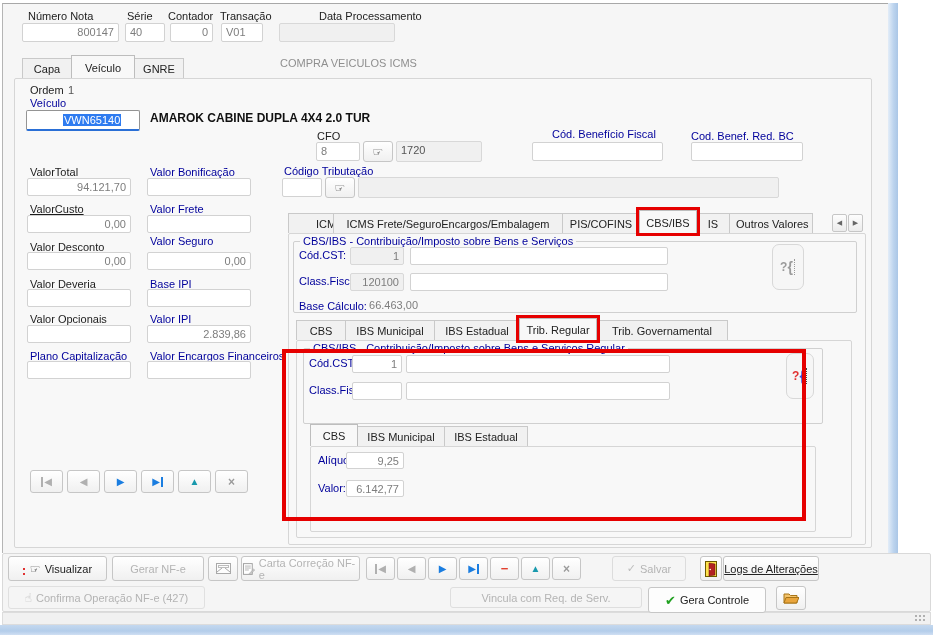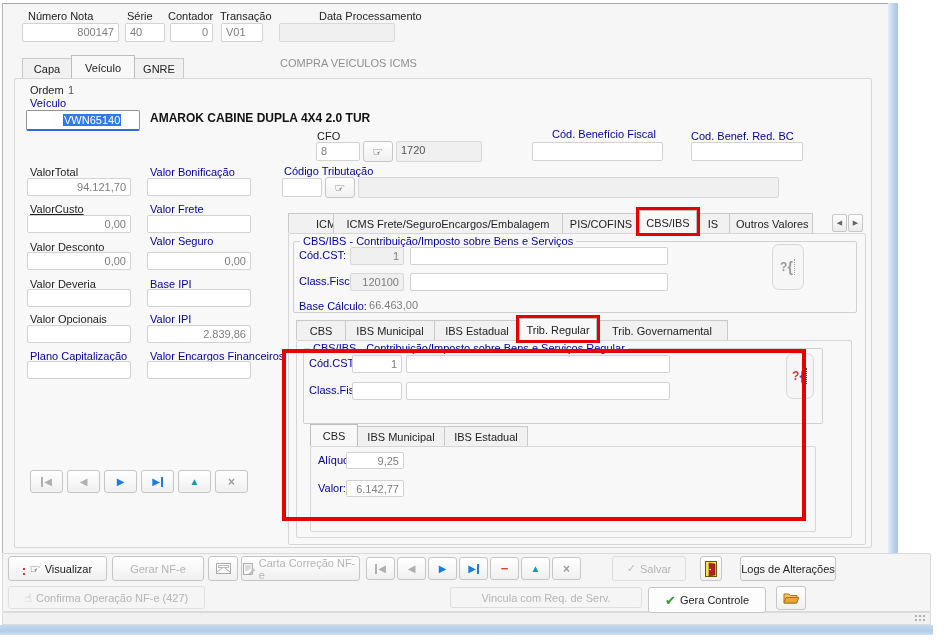--- a/index.html
+++ b/index.html
@@ -281,21 +281,21 @@
     <span style="color:#bdbdbd;">✓</span>
     <span>Salvar</span>
   </div>
   <div class="abs btn" style="left:700px;top:556px;width:22px;height:25px;">
     <svg width="12" height="16" viewBox="0 0 12 16">
         <rect x="0.5" y="0.5" width="11" height="15" fill="#ffe14d" stroke="#6b5a00"></rect>
         <path d="M4 2 L10 3 L10 14 L4 15 Z" fill="#b22222" stroke="#5d0f0f" stroke-width="0.5"></path>
         <circle cx="5.2" cy="8.5" r="0.8" fill="#ffd"></circle>
       </svg>
   </div>
-  <div class="abs btn" style="left:740px;top:556px;width:96px;height:25px;">
+  <div class="abs btn" style="left:723px;top:556px;width:96px;height:25px;text-decoration:underline;">
     <span>Logs de Alterações</span>
   </div>
 
   <div class="abs btn dis" style="left:8px;top:586px;width:197px;height:23px;background:none;border-color:#e0e0e0;">
     <span style="color:#bdbdbd;font-size:12px;">☝</span>
     <span>Confirma Operação NF-e (427)</span>
   </div>
   <div class="abs btn dis" style="left:450px;top:587px;width:192px;height:21px;background:none;border-color:#dedede;">
     <span>Vincula com Req. de Serv.</span>
   </div>

